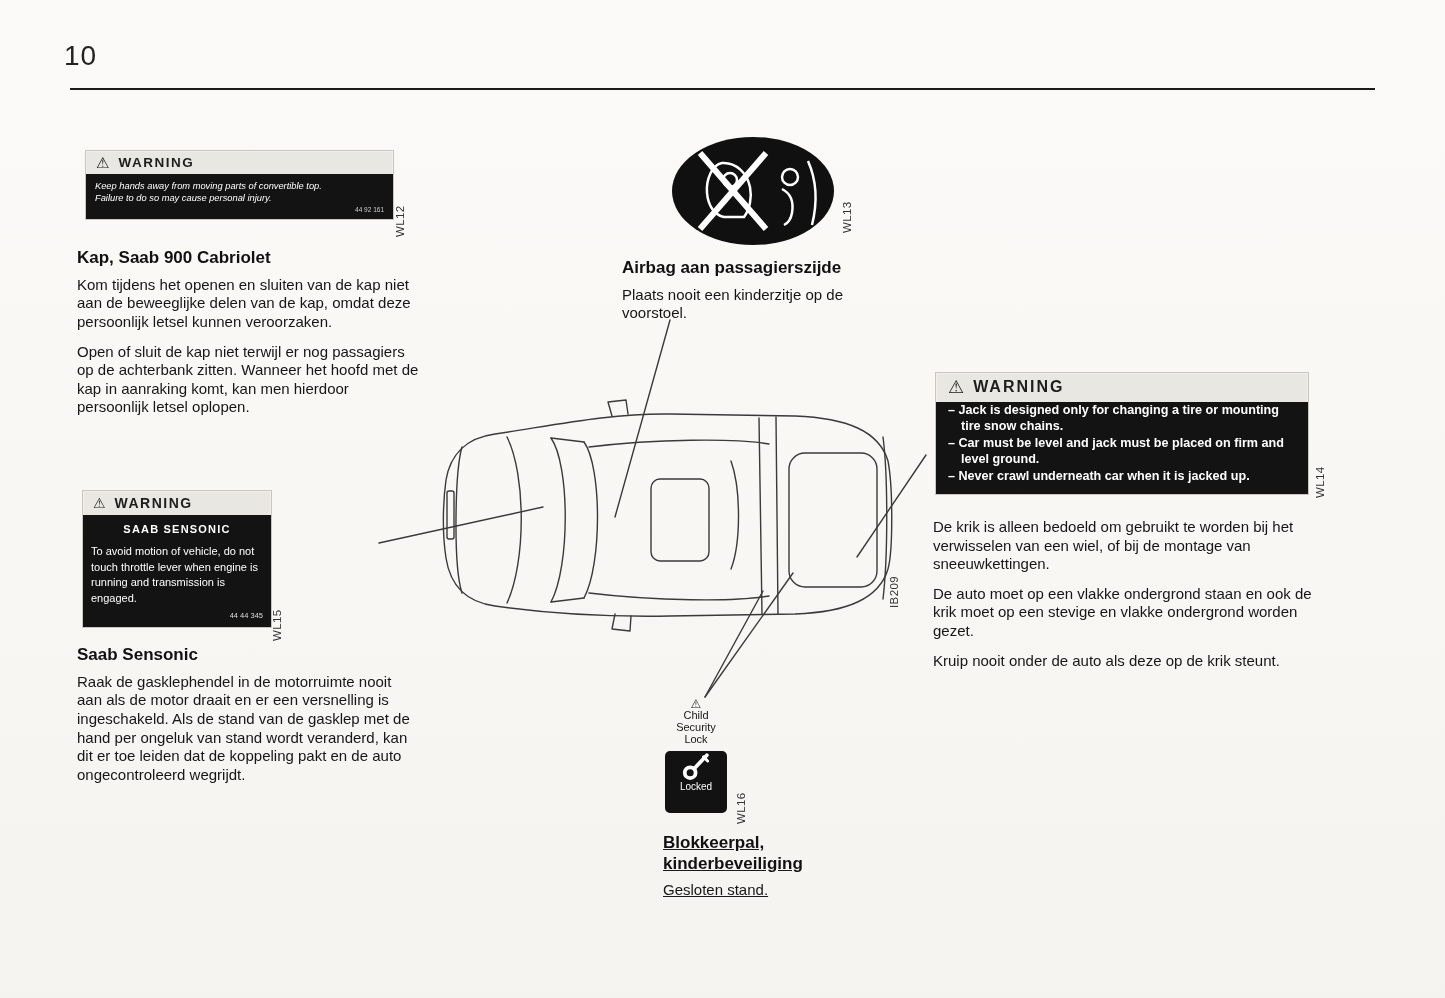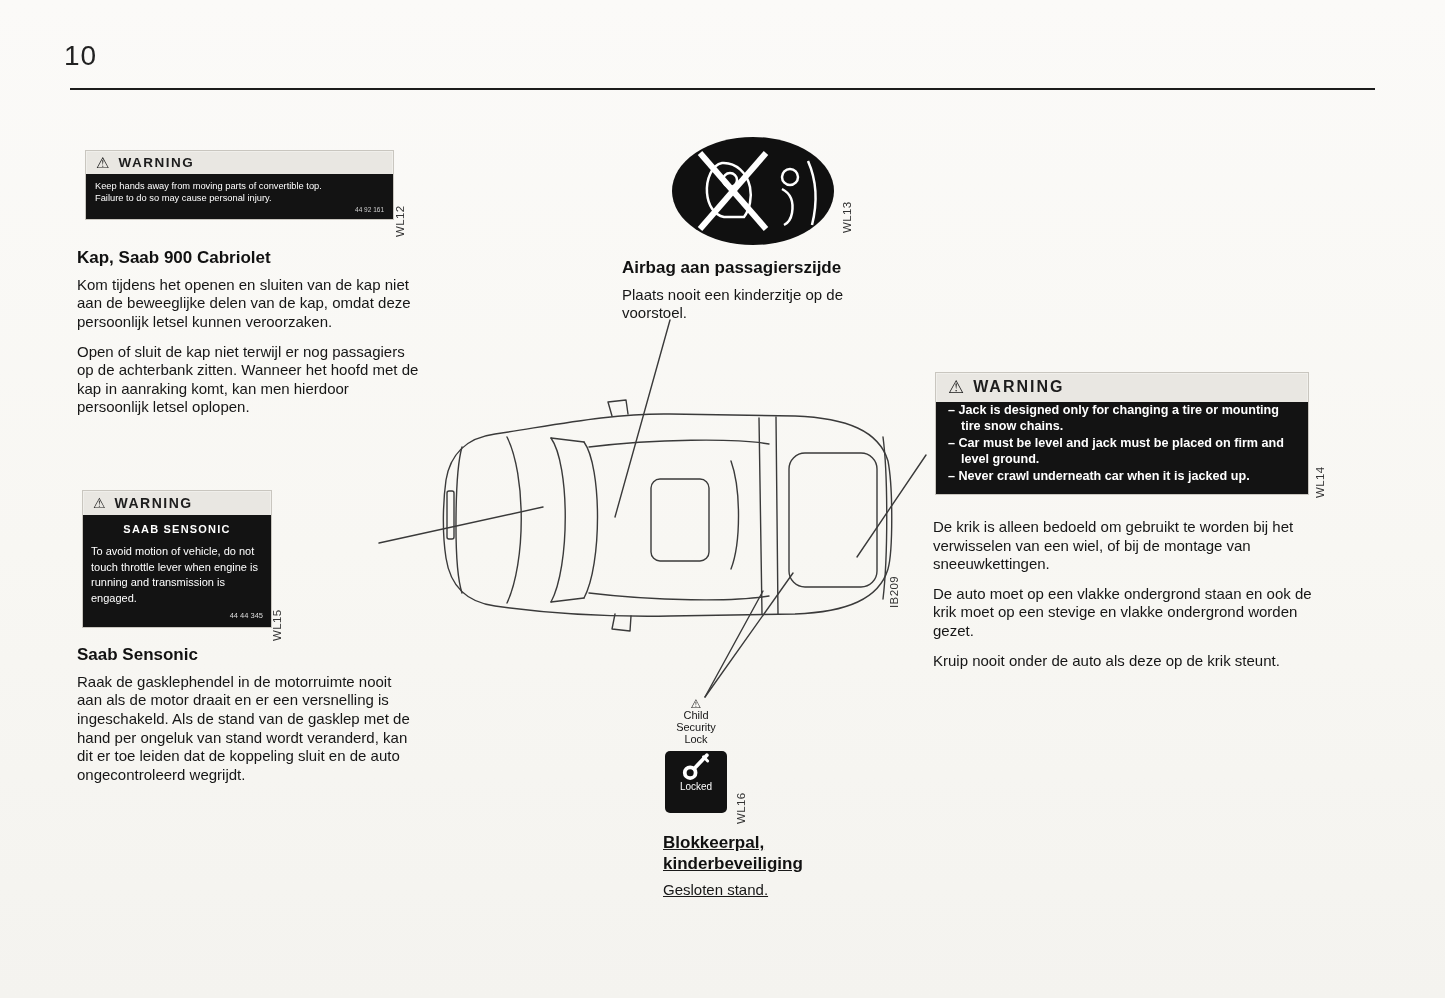--- a/index.html
+++ b/index.html
@@ -20,21 +20,21 @@
   .warn-label{background:#e9e7e2;border:1px solid #c9c6bf;box-shadow:0 0 0 1px #f0efeb inset;}
   .warn-head{display:flex;align-items:center;gap:9px;padding:4px 10px;}
   .warn-ico{line-height:1;color:#161616;}
   .warn-word{font-weight:700;color:#1d1d1d;}
   .warn-body{background:#131313;color:#fff;}
 
   .wl12{left:85px;top:150px;width:307px;}
   .wl12 .warn-ico{font-size:15px;}
   .wl12 .warn-word{font-size:13.5px;letter-spacing:1.5px;}
   .wl12 .warn-body{padding:6px 9px 4px;font-size:9.3px;line-height:1.3;}
-  .wl12 .grp{margin-bottom:6px;}
+  .wl12 .grp{margin-bottom:6px;font-style:italic;}
   .wl12 .pn{text-align:right;font-size:6.5px;color:#cfcfcf;margin-top:-4px;}
 
   .wl14{left:935px;top:372px;width:372px;}
   .wl14 .warn-ico{font-size:18px;}
   .wl14 .warn-word{font-size:16px;letter-spacing:2px;}
   .wl14 .warn-head{padding:5px 12px;}
   .wl14 .warn-body{padding:0 12px 8px;font-size:12.6px;font-weight:700;line-height:1.28;}
   .warn-bullet{padding-left:13px;text-indent:-13px;margin:1px 0;}
 
   .wl15{left:82px;top:490px;width:188px;}
@@ -186,21 +186,21 @@
     <div class="warn-body">
       <div class="sensonic-title">SAAB SENSONIC</div>
       <div>To avoid motion of vehicle, do not touch throttle lever when engine is running and transmission is engaged.</div>
       <div class="pn">44 44 345</div>
     </div>
   </div>
   <div class="vlabel v-wl15">WL15</div>
 
   <div class="abs section sec-sensonic">
     <h3>Saab Sensonic</h3>
-    <p>Raak de gasklephendel in de motorruimte nooit aan als de motor draait en er een versnelling is ingeschakeld. Als de stand van de gasklep met de hand per ongeluk van stand wordt veranderd, kan dit er toe leiden dat de koppeling sluit en de auto ongecontroleerd wegrijdt.</p>
+    <p>Raak de gasklephendel in de motorruimte nooit aan als de motor draait en er een versnelling is ingeschakeld. Als de stand van de gasklep met de hand per ongeluk van stand wordt veranderd, kan dit er toe leiden dat de koppeling pakt en de auto ongecontroleerd wegrijdt.</p>
   </div>
 
   <div class="abs wl16-wrap">
     <div class="wl16-tri">⚠</div>
     <div class="wl16-cap">Child</div>
     <div class="wl16-cap">Security</div>
     <div class="wl16-cap">Lock</div>
     <div class="wl16-box">
       <svg width="38" height="36" viewBox="0 0 38 36">
         <circle cx="12" cy="26" r="6.5" fill="none" stroke="#fff" stroke-width="4.5"></circle>

